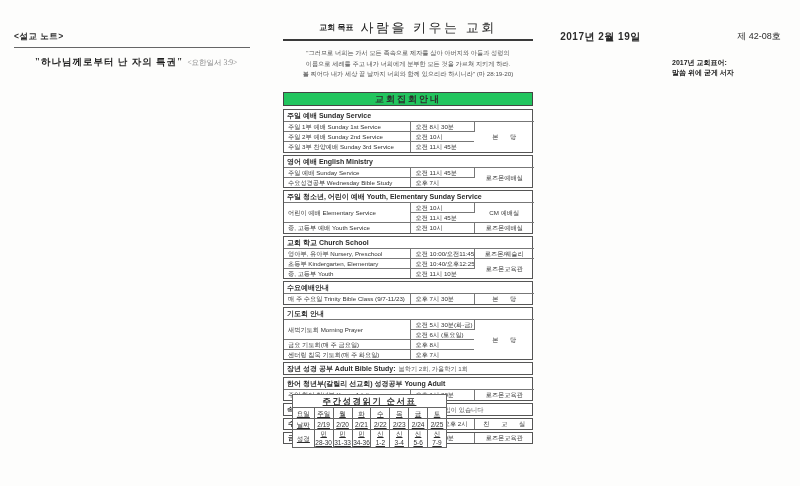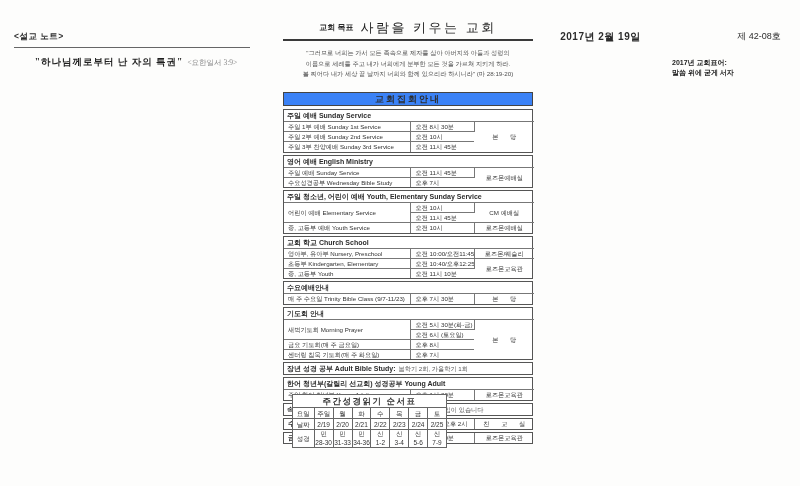--- a/index.html
+++ b/index.html
@@ -37,21 +37,21 @@
                 font-weight:bold; font-size:10px; letter-spacing:.5px; }
   .issue-no   { position:absolute; left:720px; top:30px; width:78px; text-align:center;
                 font-weight:normal; font-size:9px; }
   .motto { position:absolute; left:672px; top:58px; font-size:7px; font-weight:bold;
            line-height:9.5px; color:#222; }
 
   
   #schedule { position:absolute; left:283px; top:92px; width:250px; }
   .sched-title {
     border:1px solid #444; height:14px; line-height:13px; text-align:center;
-    font-weight:bold; font-size:9px; letter-spacing:2px; margin-bottom:3px; background:#3b82f6;
+    font-weight:bold; font-size:9px; letter-spacing:2px; margin-bottom:3px; background:#22c55e;
   }
   .sec-box { border:1px solid #555; margin-bottom:2px; background:#fff; }
   .sec-header { padding:1px 3px; font-size:7px; font-weight:bold; line-height:9px; white-space:nowrap; overflow:hidden; }
   .sec-header-note { font-weight:normal; font-size:6.2px; color:#555; margin-left:3px; }
   .sec-table { width:100%; border-collapse:collapse; table-layout:fixed; border-top:1px solid #777; }
   .sec-table.noheader { border-top:none; }
   col.col-name  { width:126px; }
   col.col-time  { width:64px; }
   col.col-place { width:60px; }
   .sec-table td {
@@ -61,21 +61,21 @@
   }
   .sec-table td:last-child { border-right:none; }
   .sec-table tr:first-child td { border-top:none; }
   .sec-table td.cell-place { text-align:center; padding:0; }
   .sec-table td.cell-time { padding-left:5px; }
   .sec-table td.spread { letter-spacing:5px; text-indent:5px; }
   .sec-table td.bold { font-weight:bold; font-size:6.8px; }
 
   
   #reading-table { position:absolute; left:292px; top:394px; width:155px;
-                   border-collapse:collapse; background:#fff; }
+                   border-collapse:collapse; background:#fff;text-decoration:underline; }
   #reading-table td { border:1px solid #666; text-align:center; font-size:6.5px;
                       line-height:9px; color:#333; padding:0; }
   col.rt-col0 { width:22px; }
   col.rt-col  { width:19px; }
   #reading-table td.rt-title { font-weight:bold; font-size:8.5px; height:13px; letter-spacing:1.5px; }
   #reading-table td.rt-label, #reading-table td.rt-day { height:11px; }
   #reading-table td.rt-date { height:11px; }
   #reading-table td.rt-passage { height:18px; }
   .rt-book, .rt-range { line-height:8.5px; font-size:6.5px; }
 </style>

